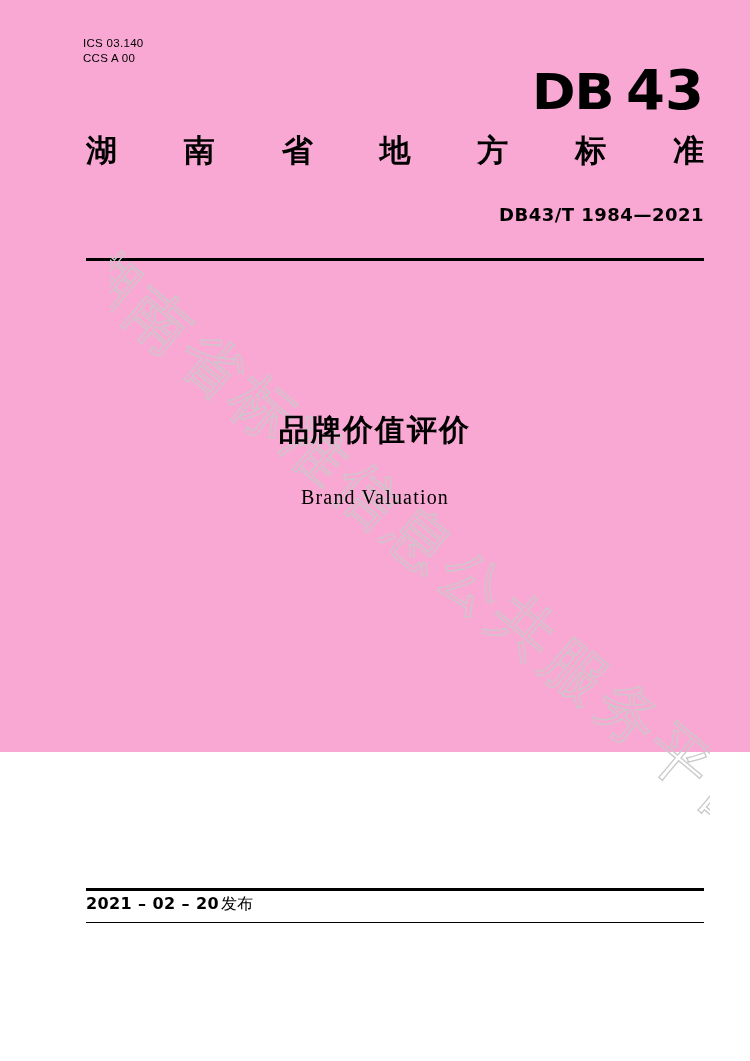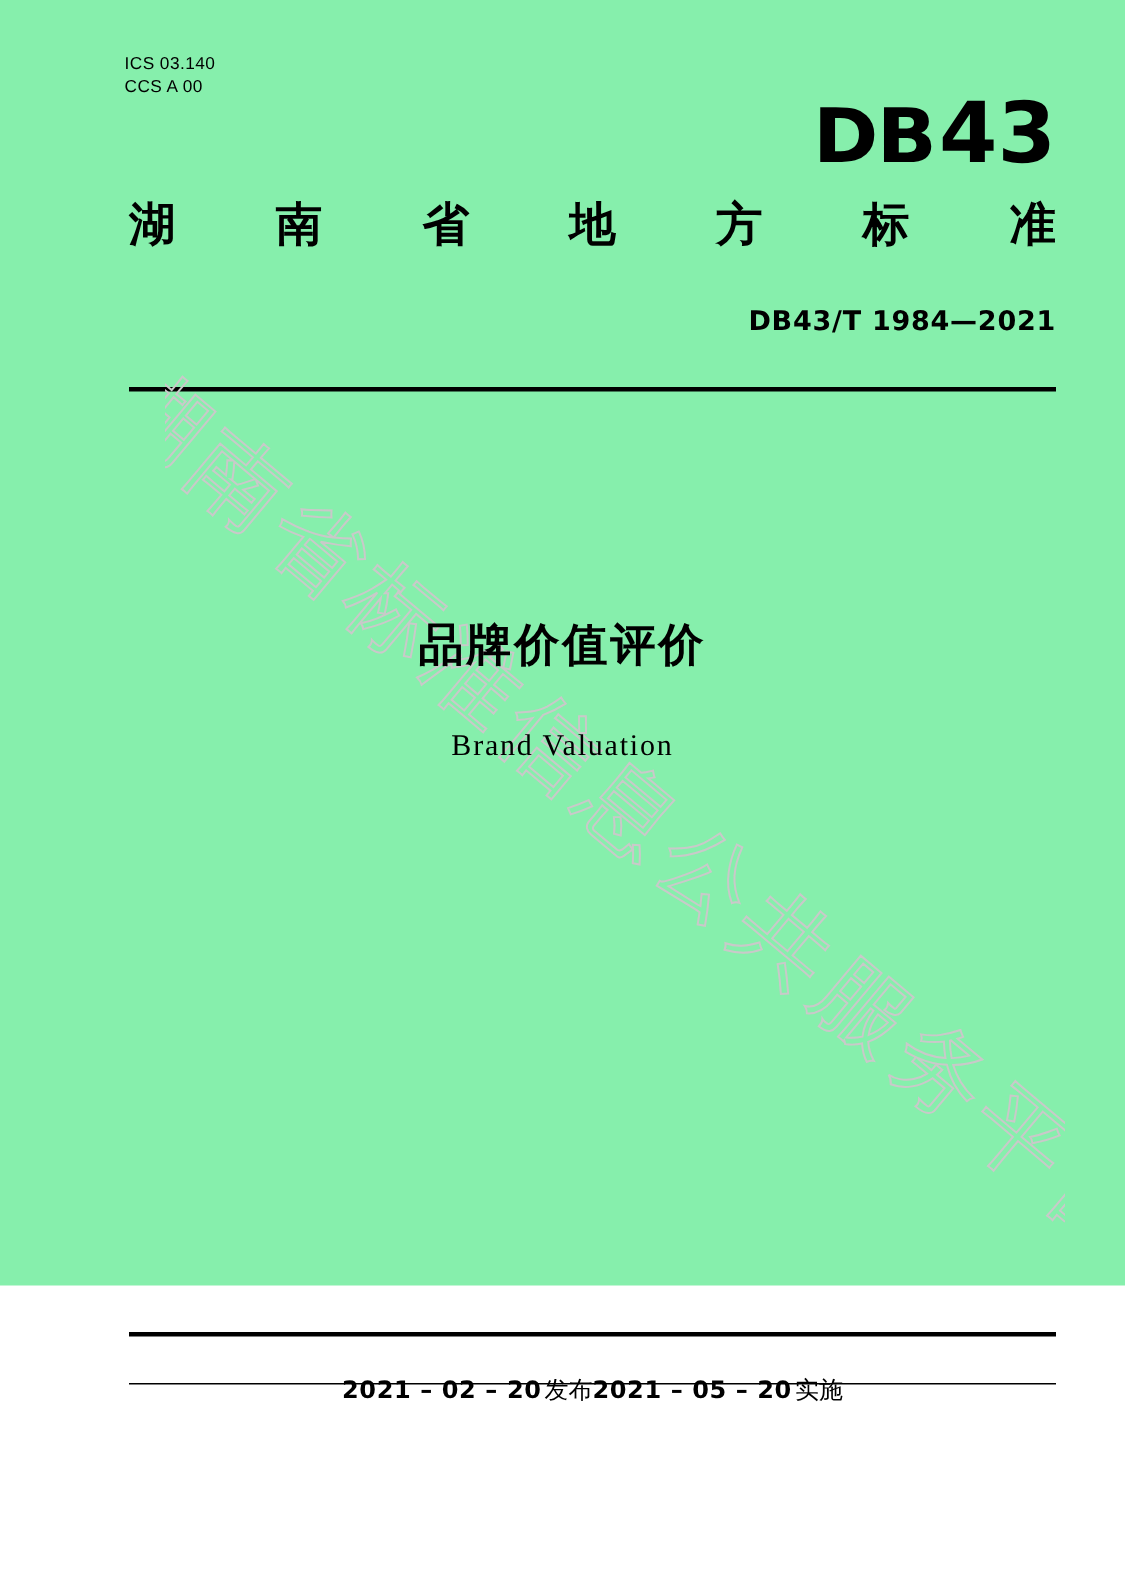--- a/index.html
+++ b/index.html
@@ -12,22 +12,22 @@
     height: 1061px;
     position: relative;
     font-family: "Liberation Sans", sans-serif;
     color: #000000;
     overflow: hidden;
   }
   .page {
     position: absolute;
     inset: 0;
     width: 750px;
-    height: 857px;
-    background: #86efac;
+    height: 752px;
+    background: #f9a8d4;
   }
 
   
   .ics-block {
     position: absolute;
     left: 83px;
     top: 36px;
     font-family: "Liberation Sans", sans-serif;
     font-size: 11.5px;
     line-height: 15px;
@@ -35,21 +35,21 @@
     color: #000;
   }
 
   
   .db-logo {
     position: absolute;
     right: 46px;
     top: 62px;
     display: flex;
     align-items: baseline;
-    gap: 6px;
+    gap: 16px;
   }
   .db-mark {
     font-family: "DejaVu Sans", sans-serif;
     font-weight: bold;
     font-size: 50px;
     letter-spacing: -1px;
     line-height: 1;
     
     color: #000;
     transform: scaleX(1.05);
@@ -164,23 +164,22 @@
     margin-top: 14px;
   }
 
   
   .date-row {
     position: absolute;
     left: 86px;
     right: 46px;
     top: 894px;
     display: flex;
-    justify-content: center;
+    justify-content: space-between;
     align-items: baseline;
-    margin-top: 23px;
   }
   .date-item {
     font-family: "DejaVu Sans", sans-serif;
     font-weight: bold;
     font-size: 16px;
     letter-spacing: 0.4px;
     white-space: nowrap;
   }
   .date-item .cn {
     font-family: "DejaVu Sans", "Liberation Sans", sans-serif;
@@ -241,19 +240,16 @@
   <div class="doc-title-cn">品牌价值评价</div>
   <div class="doc-title-en">Brand Valuation</div>
 
   <div class="rule-bottom"></div>
   <div class="rule-bottom2"></div>
 
   <div class="date-row">
     <div class="date-item">
       <span>2021 – 02 – 20</span><span class="cn">发布</span>
     </div>
-    <div class="date-item">
-      <span>2021 – 05 – 20</span><span class="cn">实施</span>
-    </div>
   </div>
 
 
 </div>
 
 </body></html>

